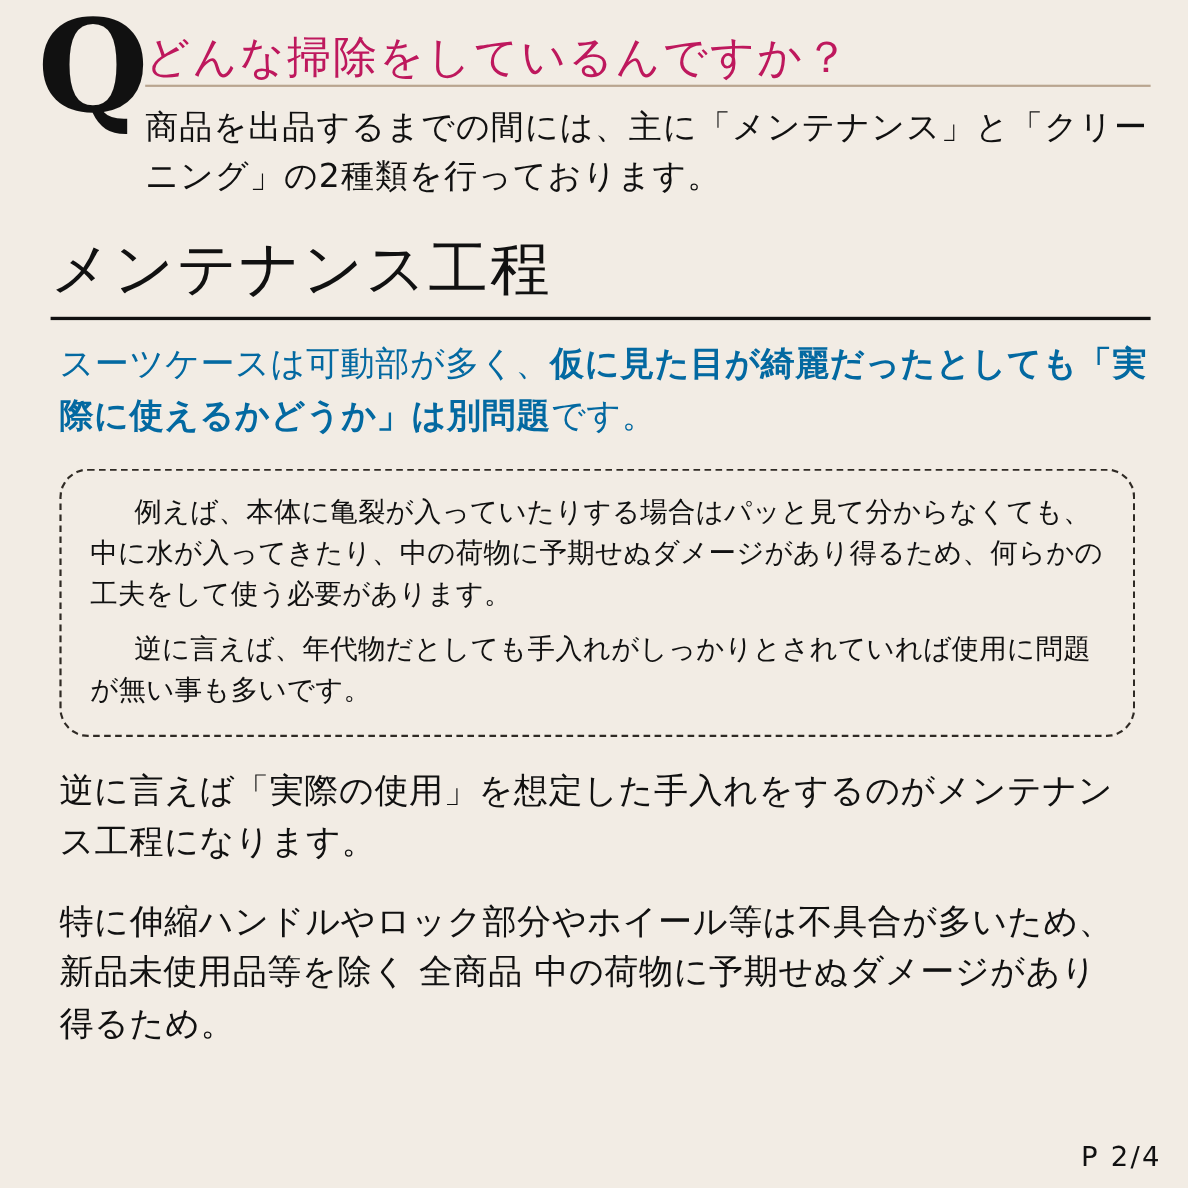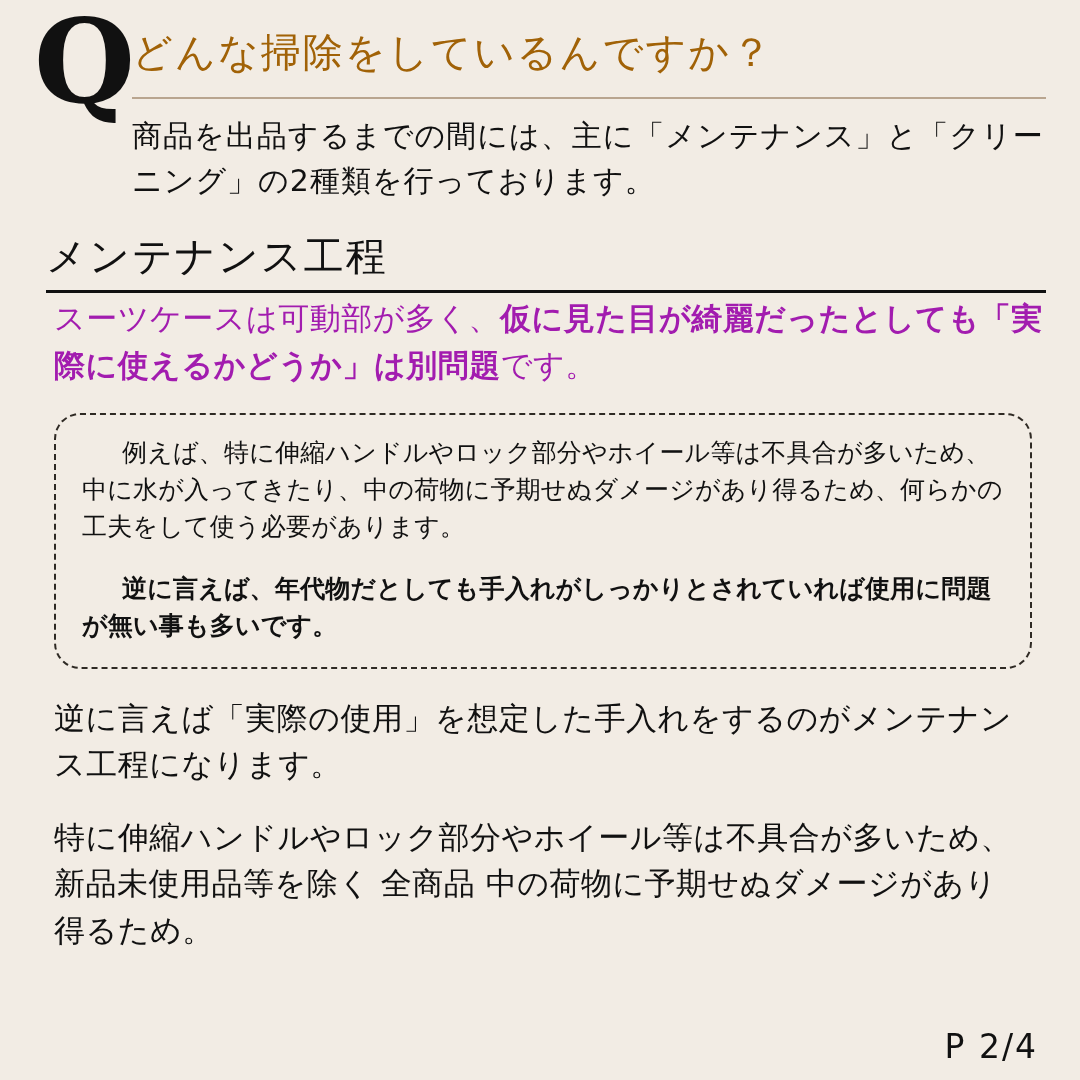--- a/index.html
+++ b/index.html
@@ -40,51 +40,51 @@
     margin-top: -4px;
   }
   .q-body {
     flex: 1 1 auto;
     padding-left: 2px;
   }
   .q-title {
     font-size: 40px;
     line-height: 1.22;
     letter-spacing: 2px;
-    color: #a16207;
-    padding-bottom: 20px;
+    color: #be185d;
+    padding-bottom: 0;
     border-bottom: 2px solid #b9a58f;
     margin-top: 10px;
   }
   .q-answer {
     font-size: 30px;
     line-height: 1.5;
     letter-spacing: 1px;
     margin-top: 14px;
     color: #111;
   }
 
   
   .section-heading {
-    font-size: 40px;
+    font-size: 54px;
     letter-spacing: 2px;
     color: #111;
     margin: 26px 0 0 12px;
     padding-bottom: 6px;
     border-bottom: 3px solid #111;
     display: block;
   }
 
   
   .lead {
     font-size: 31px;
     line-height: 1.52;
     letter-spacing: 0.5px;
-    margin: 2px 0 0 20px;
-    color: #a21caf;
+    margin: 17px 0 0 20px;
+    color: #0369a1;
   }
   .lead b {
     font-weight: 700;
   }
 
   
   .note-box {
     margin: 24px 14px 0 20px;
     border: 2.5px dashed #2f2a24;
     border-radius: 26px;
@@ -93,39 +93,38 @@
   }
   .note-box p {
     margin: 0;
     font-size: 25px;
     line-height: 1.47;
     letter-spacing: 0.2px;
     color: #111;
     text-indent: 1.6em;
   }
   .note-box p + p {
-    margin-top: 26px;
-    font-weight: bold;
+    margin-top: 14px;
   }
 
   
   .body-p {
     font-size: 31px;
     line-height: 1.5;
     letter-spacing: 0.5px;
     margin: 26px 20px 0 20px;
     color: #111;
   }
 
   
   .page-num {
     position: absolute;
-    right: 42px;
+    right: 24px;
     bottom: 14px;
-    font-size: 33px;
+    font-size: 25px;
     letter-spacing: 2px;
     color: #111;
   }
 </style>
 </head>
 <body>
 
 <div class="page">
 
   <div class="q-block">
@@ -134,21 +133,21 @@
       <div class="q-title">どんな掃除をしているんですか？</div>
       <div class="q-answer">商品を出品するまでの間には、主に「メンテナンス」と「クリーニング」の2種類を行っております。</div>
     </div>
   </div>
 
   <div class="section-heading">メンテナンス工程</div>
 
   <p class="lead"><span>スーツケースは可動部が多く、</span><b>仮に見た目が綺麗だったとしても「実際に使えるかどうか」は別問題</b><span>です。</span></p>
 
   <div class="note-box">
-    <p>例えば、特に伸縮ハンドルやロック部分やホイール等は不具合が多いため、中に水が入ってきたり、中の荷物に予期せぬダメージがあり得るため、何らかの工夫をして使う必要があります。</p>
+    <p>例えば、本体に亀裂が入っていたりする場合はパッと見て分からなくても、中に水が入ってきたり、中の荷物に予期せぬダメージがあり得るため、何らかの工夫をして使う必要があります。</p>
     <p>逆に言えば、年代物だとしても手入れがしっかりとされていれば使用に問題が無い事も多いです。</p>
   </div>
 
   <p class="body-p">逆に言えば「実際の使用」を想定した手入れをするのがメンテナンス工程になります。</p>
   <p class="body-p">特に伸縮ハンドルやロック部分やホイール等は不具合が多いため、新品未使用品等を除く 全商品 中の荷物に予期せぬダメージがあり得るため。</p>
 
   <div class="page-num">P 2/4</div>
 </div>
 
 </body></html>

